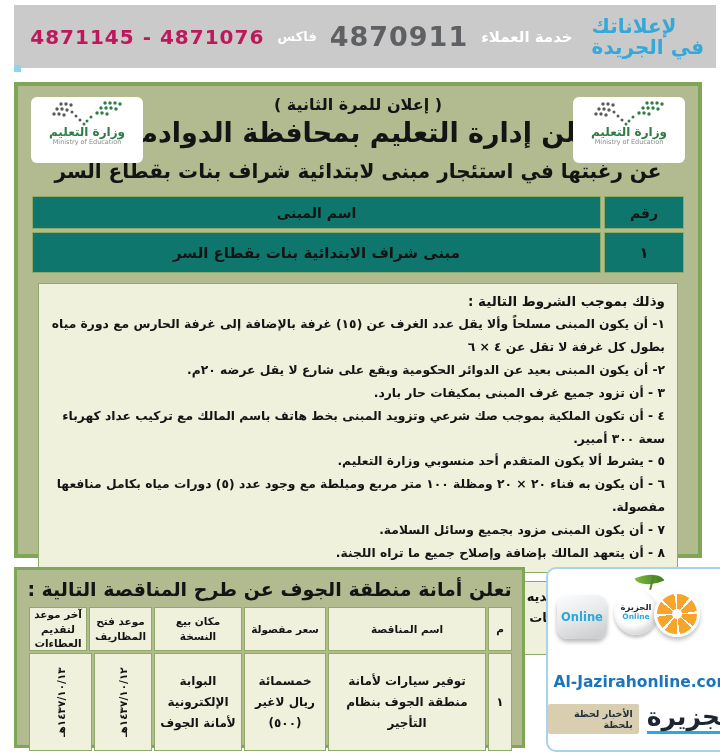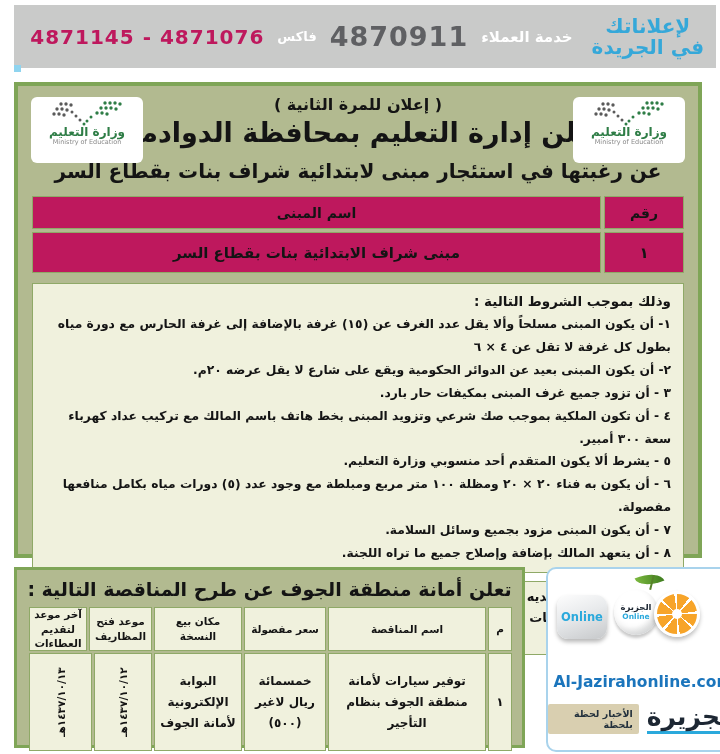--- a/index.html
+++ b/index.html
@@ -6,21 +6,21 @@
   body{
     width:720px;height:754px;position:relative;background:#ffffff;
     font-family:"DejaVu Sans",sans-serif;overflow:hidden;
   }
   
   .topbar{
     position:absolute;top:5px;left:14px;width:702px;height:63px;
     background:#c9cac9;box-sizing:border-box;
     display:flex;direction:rtl;align-items:center;gap:13px;padding:0 12px;
   }
-  .brand{display:flex;flex-direction:column;align-items:center;line-height:1.05;
+  .brand{display:flex;flex-direction:column;align-items:flex-end;line-height:1.05;
     color:#35a8d9;font-weight:bold;font-size:20px;margin-left:6px;}
   .cs-label,.fax-label{color:#ffffff;font-weight:bold;font-size:15px;}
   .cs-number{color:#5f6063;font-weight:bold;font-size:27px;letter-spacing:1px;}
   .fax-label{font-size:13px;}
   .fax-numbers{color:#be185d;font-weight:bold;font-size:20px;letter-spacing:1px;direction:ltr;}
   .corner-mark{position:absolute;left:0;bottom:-4px;width:7px;height:7px;background:#8fd4ef;}
   
   .panel-main{
     position:absolute;top:82px;left:14px;width:688px;height:476px;box-sizing:border-box;
     border:4px solid #7fa557;background:#b2ba90;direction:rtl;
@@ -29,27 +29,27 @@
     border-radius:6px;text-align:center;box-sizing:border-box;padding-top:3px;}
   .logo-right{right:13px;}
   .logo-left{left:13px;}
   .logo-ar{color:#2e7d46;font-size:12px;font-weight:bold;line-height:1.1;}
   .logo-en{color:#8a8a8a;font-size:6.5px;line-height:1.2;}
   .head-sub{margin-top:9px;text-align:center;font-weight:bold;font-size:16px;color:#141414;}
   .head-title{text-align:center;font-weight:bold;font-size:27px;color:#141414;margin-top:3px;}
   .head-subject{text-align:center;font-weight:bold;font-size:20px;color:#141414;margin-top:11px;}
   .t1{margin:13px 14px 0;}
   .t1-row{display:flex;direction:rtl;gap:3px;margin-bottom:3px;}
-  .t1-cell{background:#be185d;border:1px solid #8fa967;display:flex;align-items:center;
+  .t1-cell{background:#0f766e;border:1px solid #8fa967;display:flex;align-items:center;
     justify-content:center;font-weight:bold;color:#141414;box-sizing:border-box;}
   .t1-head{height:33px;font-size:14px;}
   .t1-data{height:41px;font-size:15px;}
   .t1-num{width:80px;}
   .t1-name{flex:1;}
-  .cond-box{margin:10px 14px 0;background:#f0f1dd;border:1px solid #8fa967;
+  .cond-box{margin:10px 20px 0;background:#f0f1dd;border:1px solid #8fa967;
     padding:5px 12px 7px;color:#141414;}
   .cond-title{font-weight:bold;font-size:13.5px;line-height:1.8;}
   .cond-item{font-weight:bold;font-size:12.3px;line-height:1.86;}
   .close-box{margin:8px 14px 0;background:#f0f1dd;border:1px solid #8fa967;
     padding:5px 10px;font-weight:bold;font-size:13px;text-align:center;
     line-height:1.6;color:#141414;}
   
   .panel-tender{
     position:absolute;top:567px;left:14px;width:511px;height:181px;box-sizing:border-box;
     border:3px solid #7fa557;background:#b2ba90;direction:rtl;

